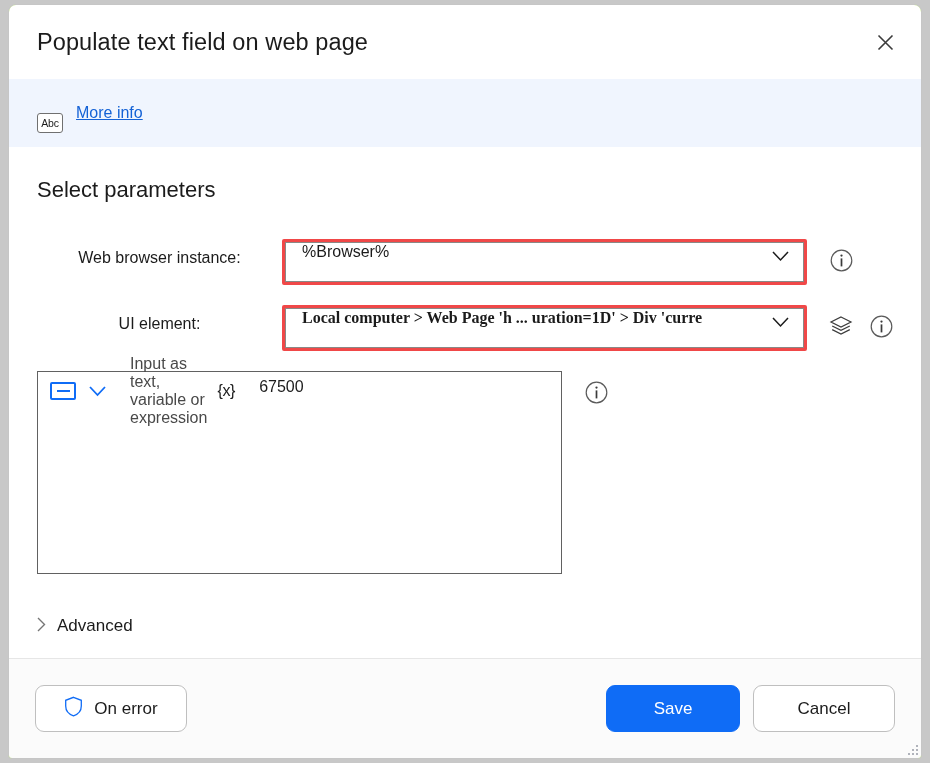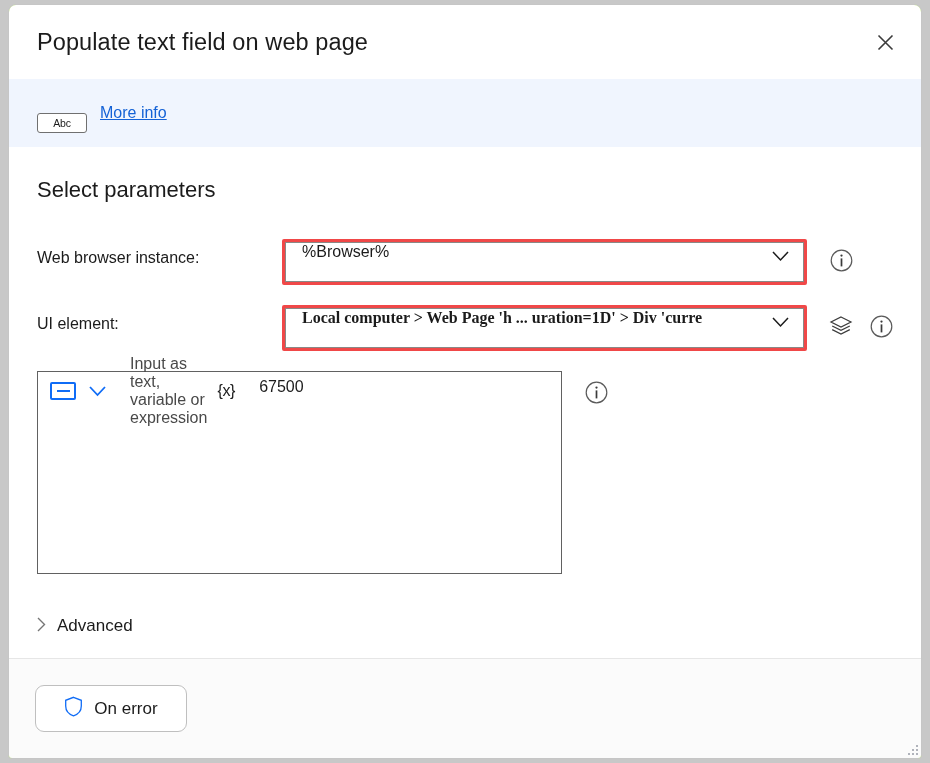--- a/index.html
+++ b/index.html
@@ -60,21 +60,21 @@
   
   .banner {
     flex: 0 0 68px;
     background: #f0f5fe;
     display: flex;
     align-items: center;
     padding: 0 28px;
     gap: 13px;
   }
   .abc-icon {
-    width: 50px;
+    width: 26px;
     height: 20px;
     border: 1px solid #707070;
     border-radius: 3px;
     display: flex;
     align-items: center;
     justify-content: center;
     font-size: 10.5px;
     color: #1b1b1b;
     background: #ffffff;
     flex: 0 0 auto;
@@ -113,20 +113,21 @@
     display: flex;
     align-items: flex-start;
     margin-bottom: 20px;
   }
   .param-label {
     width: 245px;
     flex: 0 0 245px;
     font-size: 16px;
     color: #1b1b1b;
     padding-top: 10px;
+    text-align: center;
   }
   .field-area {
     flex: 0 0 525px;
     width: 525px;
     position: relative;
   }
 
   
   .highlight {
     border: 3px solid #f04848;
@@ -427,20 +428,24 @@
   <div class="footer">
     <button class="btn btn-default btn-onerror">
       <span>
         <svg width="19" height="21" viewBox="0 0 19 21">
           <path d="M9.5 1.3 L17.3 4.3 V10 C17.3 15 13.7 18.4 9.5 19.8 C5.3 18.4 1.7 15 1.7 10 V4.3 Z" stroke="#0f6cf6" stroke-width="1.3" fill="none"></path>
         </svg>
       </span>
       <span>On error</span>
     </button>
     <div class="footer-spacer"></div>
+    <div class="footer-right">
+      <button class="btn btn-primary">Save</button>
+      <button class="btn btn-default btn-cancel">Cancel</button>
+    </div>
   </div>
 
   <div class="grip">
     <span style="right:0;bottom:0;"></span>
     <span style="right:4px;bottom:0;"></span>
     <span style="right:8px;bottom:0;"></span>
     <span style="right:0;bottom:4px;"></span>
     <span style="right:4px;bottom:4px;"></span>
     <span style="right:0;bottom:8px;"></span>
   </div>

